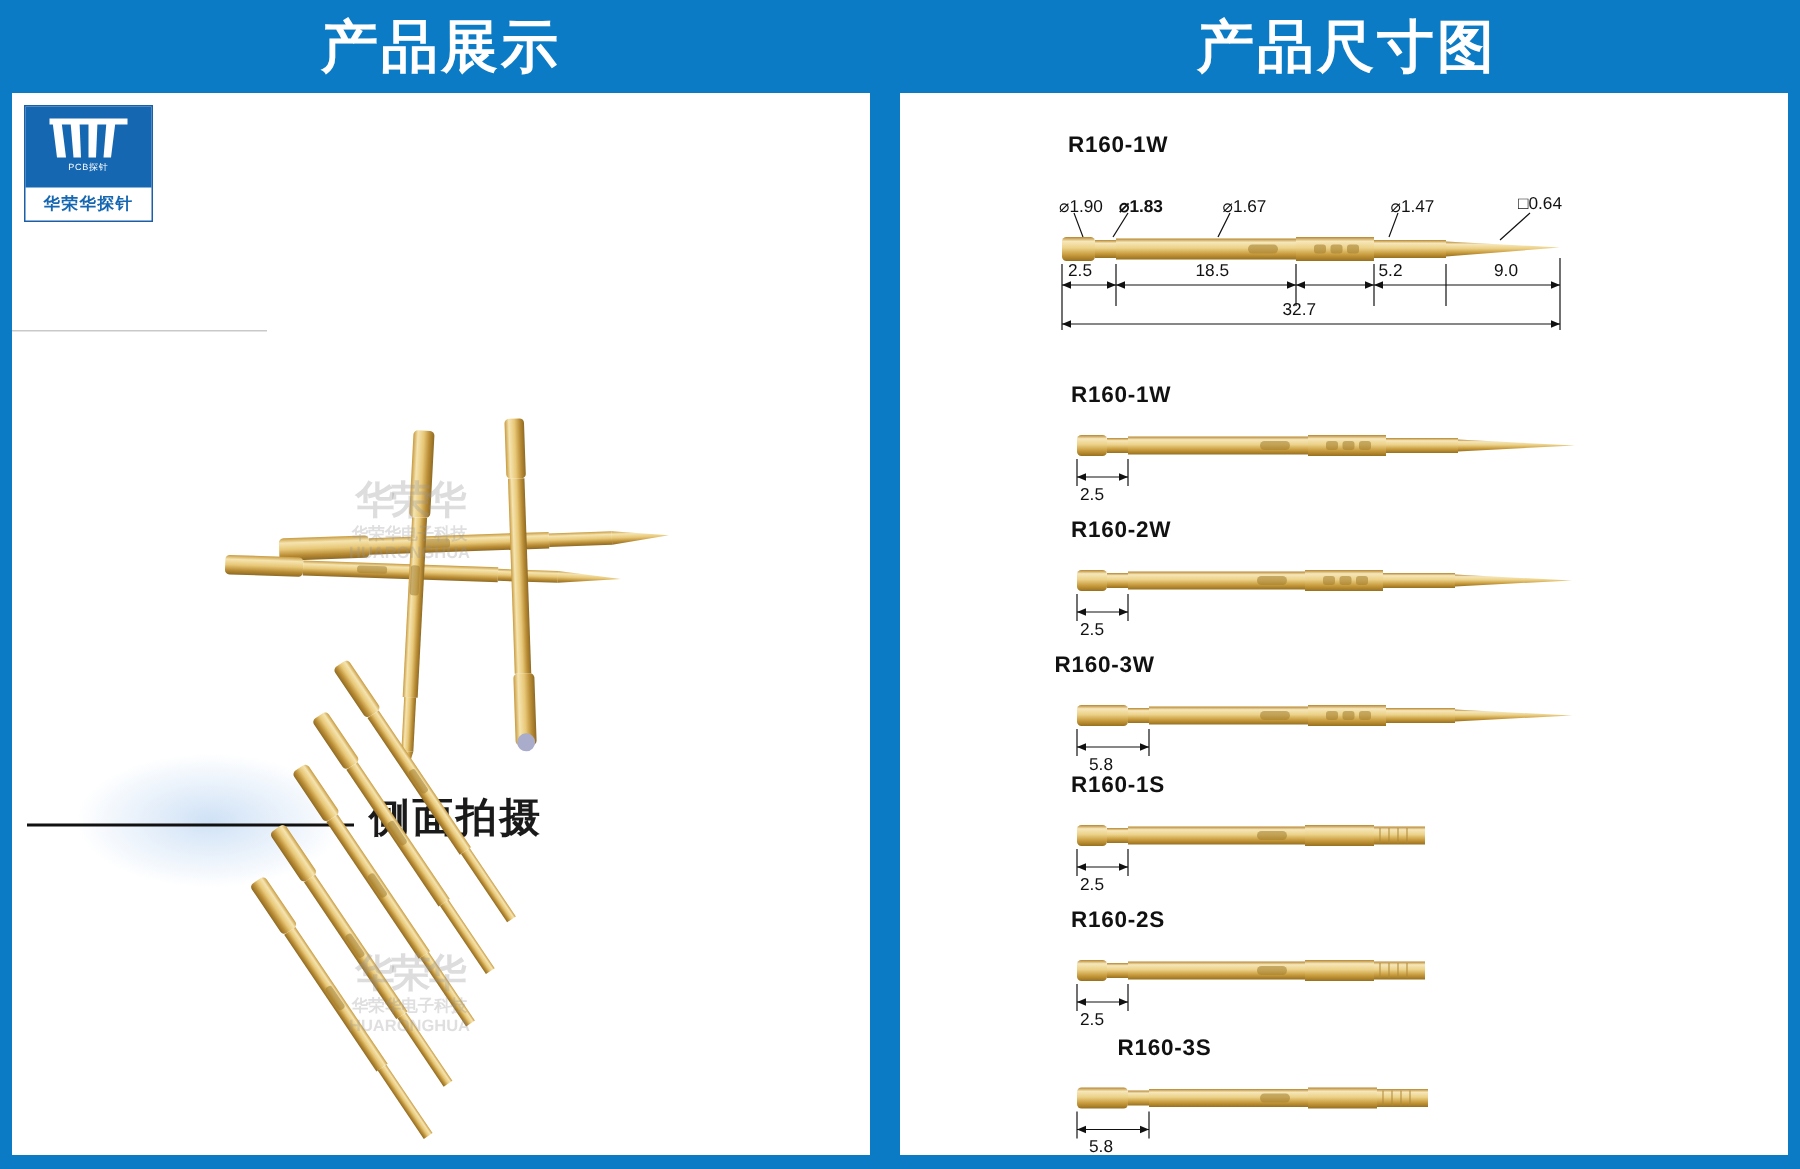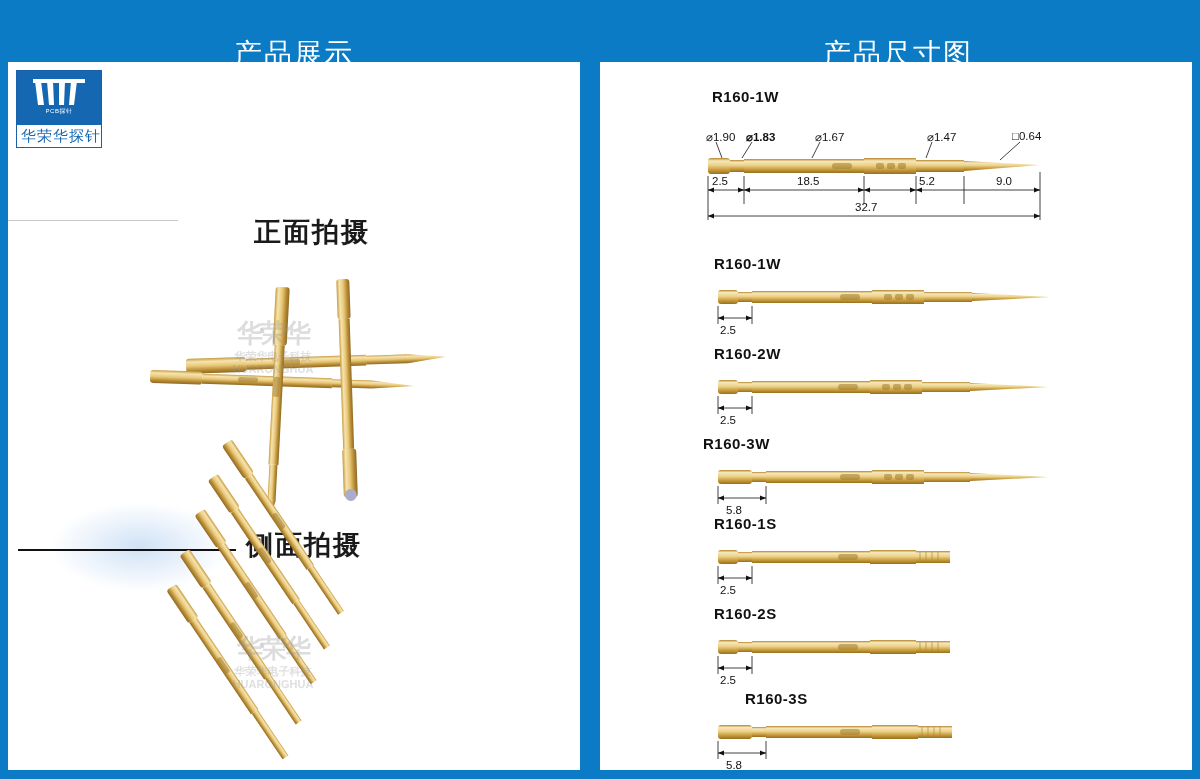--- a/index.html
+++ b/index.html
@@ -20,25 +20,24 @@
     background: #0a7bc4;
   }
 
   
   .header {
     position: absolute;
     top: 8px;
     height: 48px;
     line-height: 48px;
     color: #ffffff;
-    font-size: 28px;
-    font-weight: normal;
+    font-size: 38px;
+    font-weight: bold;
     text-align: center;
     letter-spacing: 2px;
-    margin-top: 22px;
   }
   #hdr-left  { left: 0;    width: 588px; }
   #hdr-right { left: 596px; width: 604px; }
 
   
   .panel {
     position: absolute;
     background: #ffffff;
     overflow: hidden;
   }
@@ -62,24 +61,24 @@
     width: 84px; height: 54px;
     background: #1667b1;
   }
   .logo-mark svg { display: block; }
   .logo-text {
     position: absolute;
     left: 0; top: 54px;
     width: 84px;
     height: 22px;
     line-height: 22px;
-    text-align: right;
+    text-align: center;
     color: #1667b1;
-    font-size: 15px;
-    font-weight: normal;
+    font-size: 11px;
+    font-weight: bold;
     letter-spacing: 1px;
   }
   .logo-sub {
     position: absolute;
     left: 12px;
     top: 36px;
     width: 60px;
     text-align: center;
     color: #ffffff;
     font-size: 6px;
@@ -182,21 +181,20 @@
             <path d="M42 10 L48 10 L47 34 L42 34 Z"></path>
             <path d="M54 10 L60 10 L57 34 L52 34 Z"></path>
             <path d="M16 8 L68 8 L68 12 L16 12 Z"></path>
           </g>
         </svg>
         <div class="logo-sub">PCB探针</div>
       </div>
       <div class="logo-text">华荣华探针</div>
     </div>
 
-    <div class="caption" id="cap-front">正面拍摄</div>
 
     <div class="pin-wrap" style="left:120px; top:205px;">
       <svg width="340" height="260" viewBox="0 0 340 260">
         <defs>
           <linearGradient id="gold-h" x1="0" y1="0" x2="0" y2="1">
             <stop offset="0%" stop-color="#c89a3e"></stop>
             <stop offset="22%" stop-color="#f5e4b0"></stop>
             <stop offset="50%" stop-color="#e8c878"></stop>
             <stop offset="78%" stop-color="#b98c35"></stop>
             <stop offset="100%" stop-color="#8e6a24"></stop>

